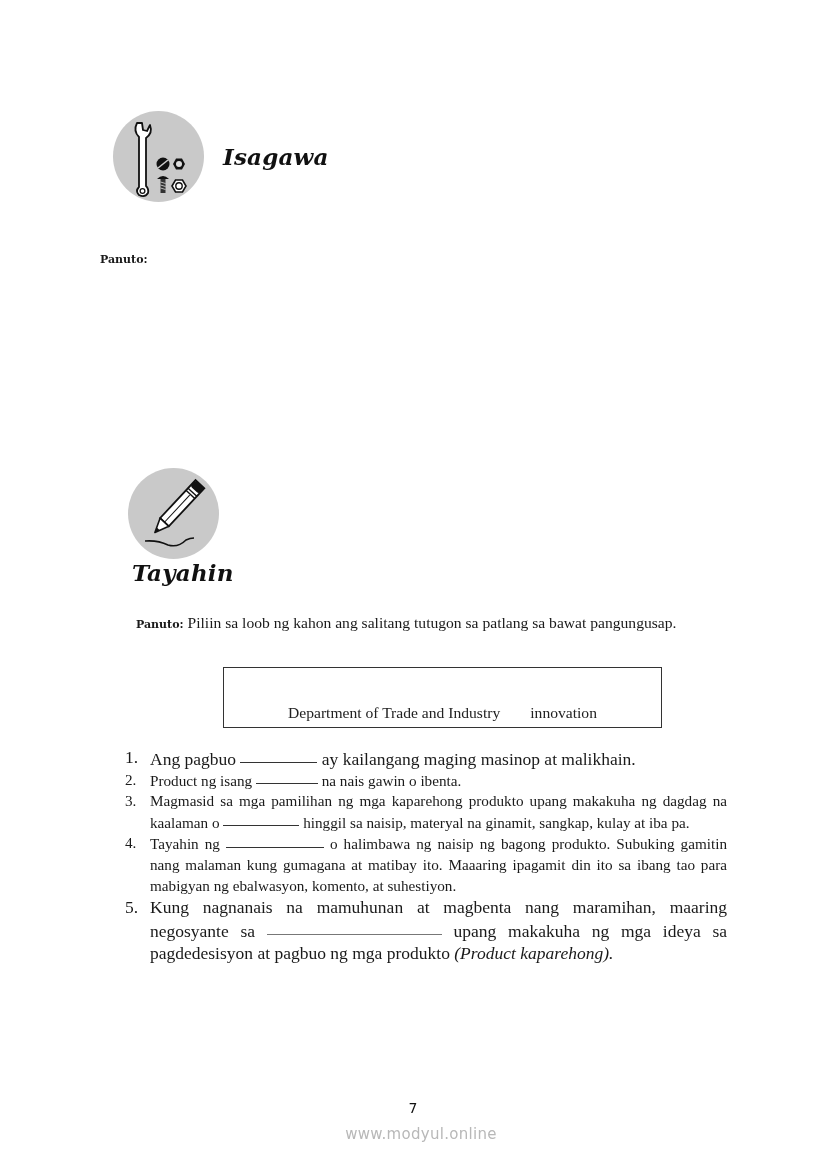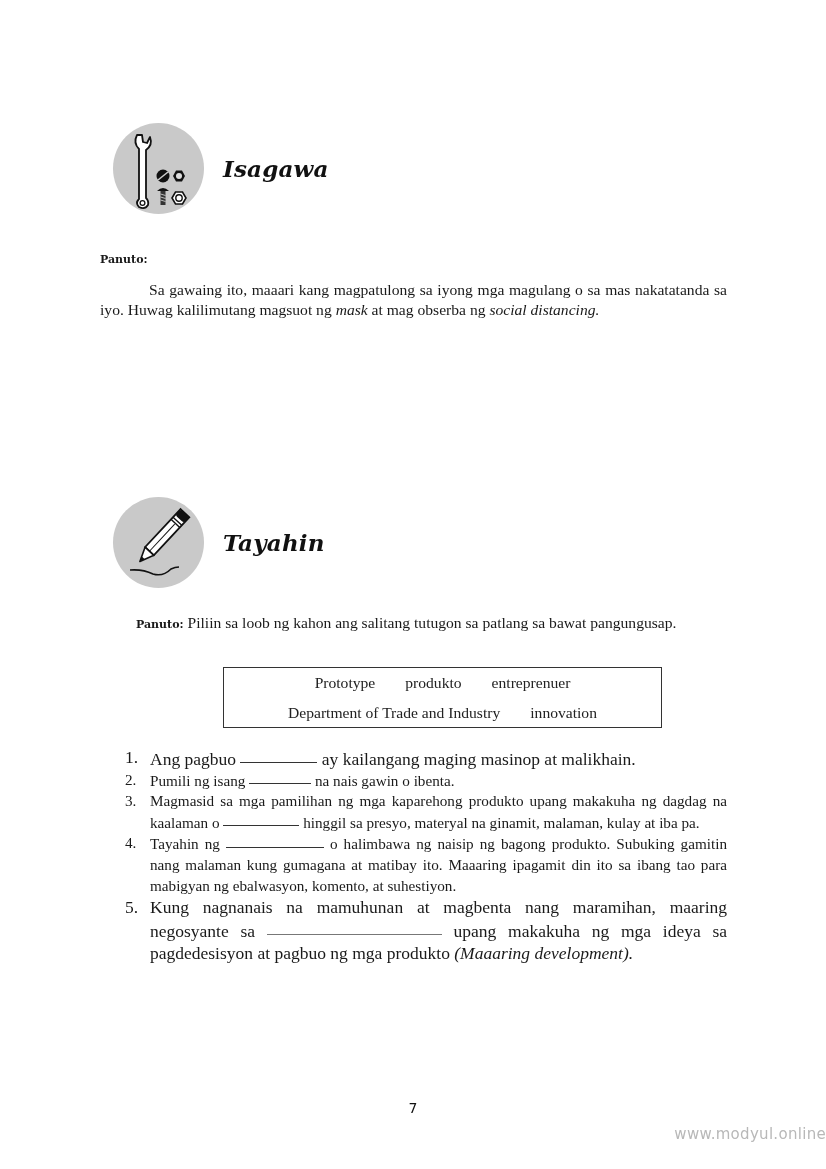--- a/index.html
+++ b/index.html
@@ -15,22 +15,22 @@
       font-family: "DejaVu Serif", "Liberation Serif", serif;
       color: #1a1a1a;
     }
     .section-header {
       position: absolute;
       left: 113px;
       height: 92px;
       display: flex;
       align-items: center;
     }
-    .section-header.isagawa { top: 122px; }
-    .section-header.tayahin { top: 496px; }
+    .section-header.isagawa { top: 110px; }
+    .section-header.tayahin { top: 468px; flex-direction: column; }
     .icon-circle {
       width: 91px;
       height: 91px;
       border-radius: 50%;
       background: #c9c9c9;
       position: relative;
       flex: 0 0 auto;
     }
     .icon-circle svg {
       position: absolute;
@@ -132,21 +132,21 @@
       top: 1100px;
       text-align: center;
       font-family: "DejaVu Sans", "Liberation Sans", sans-serif;
       font-size: 14px;
       color: #111;
     }
     .watermark {
       position: absolute;
       left: 16px; right: 0;
       top: 1125px;
-      text-align: right;
+      text-align: center;
       font-family: "DejaVu Sans", "Liberation Sans", sans-serif;
       font-size: 15px;
       color: #b8b8b8;
       letter-spacing: 0.3px;
     }
   </style>
 </head>
 <body>
 
 <div class="section-header isagawa">
@@ -170,21 +170,20 @@
 
       <polygon points="59,75 62.5,69 69.5,69 73,75 69.5,81 62.5,81" fill="#fff" stroke="#111" stroke-width="1.6"></polygon>
       <circle cx="66" cy="75" r="3.2" fill="#fff" stroke="#111" stroke-width="1.4"></circle>
     </svg>
   </div>
   <div class="section-title">Isagawa</div>
 </div>
 
 <div class="text-block" style="top: 250px;">
   <div class="panuto-label" style="margin-bottom: 9px;">Panuto:</div>
-  <p class="para"><span>Sa gawaing ito, maaari kang magpatulong sa iyong mga magulang o sa mas nakatatanda sa iyo. Huwag kalilimutang magsuot ng </span><em>mask</em><span> at mag obserba ng </span><em>social distancing.</em></p>
 </div>
 
 <div class="section-header tayahin">
   <div class="icon-circle">
     <svg viewBox="0 0 91 91" xmlns="http://www.w3.org/2000/svg">
       <g transform="rotate(43 46 44)">
         <rect x="40" y="6" width="12" height="52" fill="#fff" stroke="#111" stroke-width="1.8"></rect>
         <rect x="40" y="6" width="12" height="8" rx="3" fill="#111"></rect>
         <line x1="40" y1="17" x2="52" y2="17" stroke="#111" stroke-width="1.4"></line>
         <line x1="40" y1="20" x2="52" y2="20" stroke="#111" stroke-width="1.4"></line>
@@ -196,48 +195,43 @@
     </svg>
   </div>
   <div class="section-title">Tayahin</div>
 </div>
 
 <div class="text-block" style="top: 613px;">
   <p class="para" style="text-indent: 0; margin-left: 36px;"><span class="panuto-label">Panuto:</span><span> Piliin sa loob ng kahon ang salitang tutugon sa patlang sa bawat pangungusap.</span></p>
 </div>
 
 <div class="word-box">
-  <div class="word-row r1">
-    <span>Prototype</span>
-    <span>produkto</span>
-    <span>entreprenuer</span>
-  </div>
   <div class="word-row r2">
     <span>Department of Trade and Industry</span>
     <span>innovation</span>
   </div>
 </div>
 
 <ol class="question-list">
   <li class="q-item big">
     <span class="q-num">1.</span>
     <span>Ang pagbuo </span><span class="blank b1"></span><span> ay kailangang maging masinop at malikhain.</span>
   </li>
   <li class="q-item small">
     <span class="q-num">2.</span>
-    <span>Pumili ng isang </span><span class="blank b2"></span><span> na nais gawin o ibenta.</span>
+    <span>Product ng isang </span><span class="blank b2"></span><span> na nais gawin o ibenta.</span>
   </li>
   <li class="q-item small">
     <span class="q-num">3.</span>
-    <span>Magmasid sa mga pamilihan ng mga kaparehong produkto upang makakuha ng dagdag na kaalaman o </span><span class="blank b3"></span><span> hinggil sa presyo, materyal na ginamit, malaman, kulay at iba pa.</span>
+    <span>Magmasid sa mga pamilihan ng mga kaparehong produkto upang makakuha ng dagdag na kaalaman o </span><span class="blank b3"></span><span> hinggil sa naisip, materyal na ginamit, sangkap, kulay at iba pa.</span>
   </li>
   <li class="q-item small">
     <span class="q-num">4.</span>
     <span>Tayahin ng </span><span class="blank b4"></span><span> o halimbawa ng naisip ng bagong produkto. Subuking gamitin nang malaman kung gumagana at matibay ito. Maaaring ipagamit din ito sa ibang tao para mabigyan ng ebalwasyon, komento, at suhestiyon.</span>
   </li>
   <li class="q-item big">
     <span class="q-num">5.</span>
-    <span>Kung nagnanais na mamuhunan at magbenta nang maramihan, maaring negosyante sa </span><span class="blank b5"></span><span> upang makakuha ng mga ideya sa pagdedesisyon at pagbuo ng mga produkto </span><em>(Maaaring development).</em>
+    <span>Kung nagnanais na mamuhunan at magbenta nang maramihan, maaring negosyante sa </span><span class="blank b5"></span><span> upang makakuha ng mga ideya sa pagdedesisyon at pagbuo ng mga produkto </span><em>(Product kaparehong).</em>
   </li>
 </ol>
 
 <div class="page-number">7</div>
 <div class="watermark">www.modyul.online</div>
 
 </body></html>

